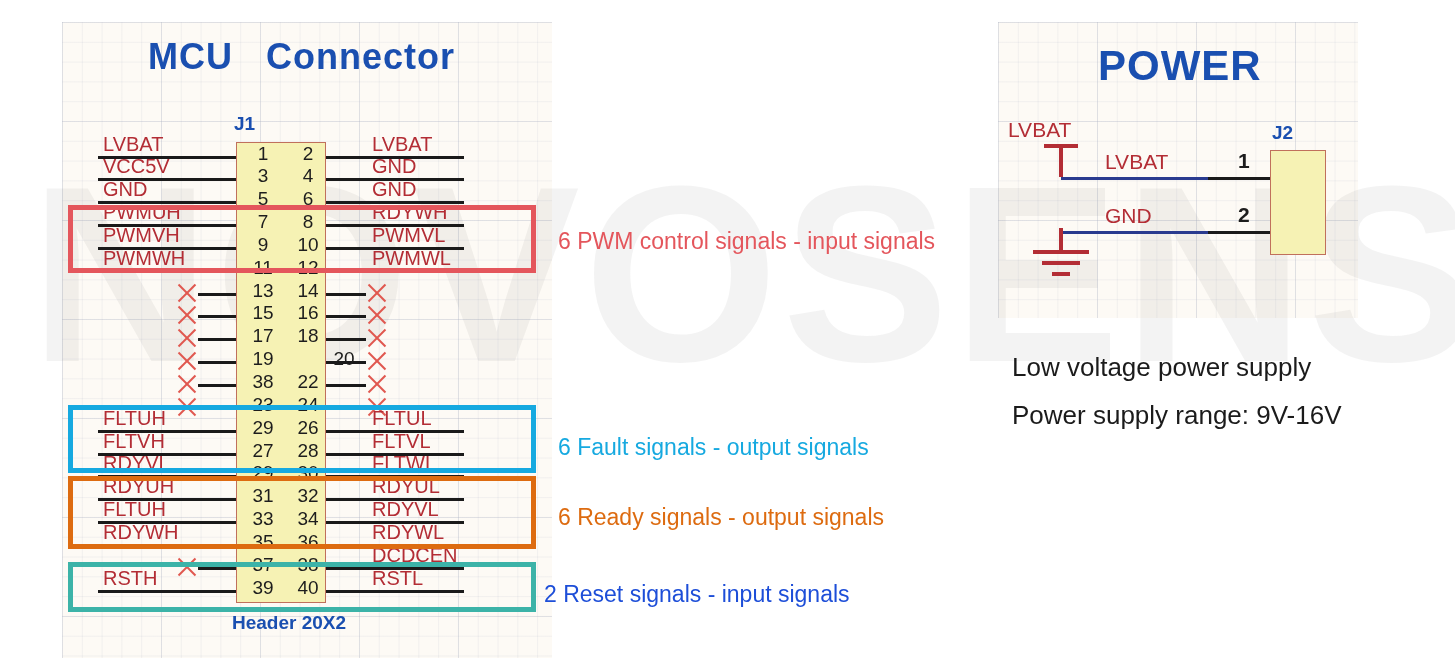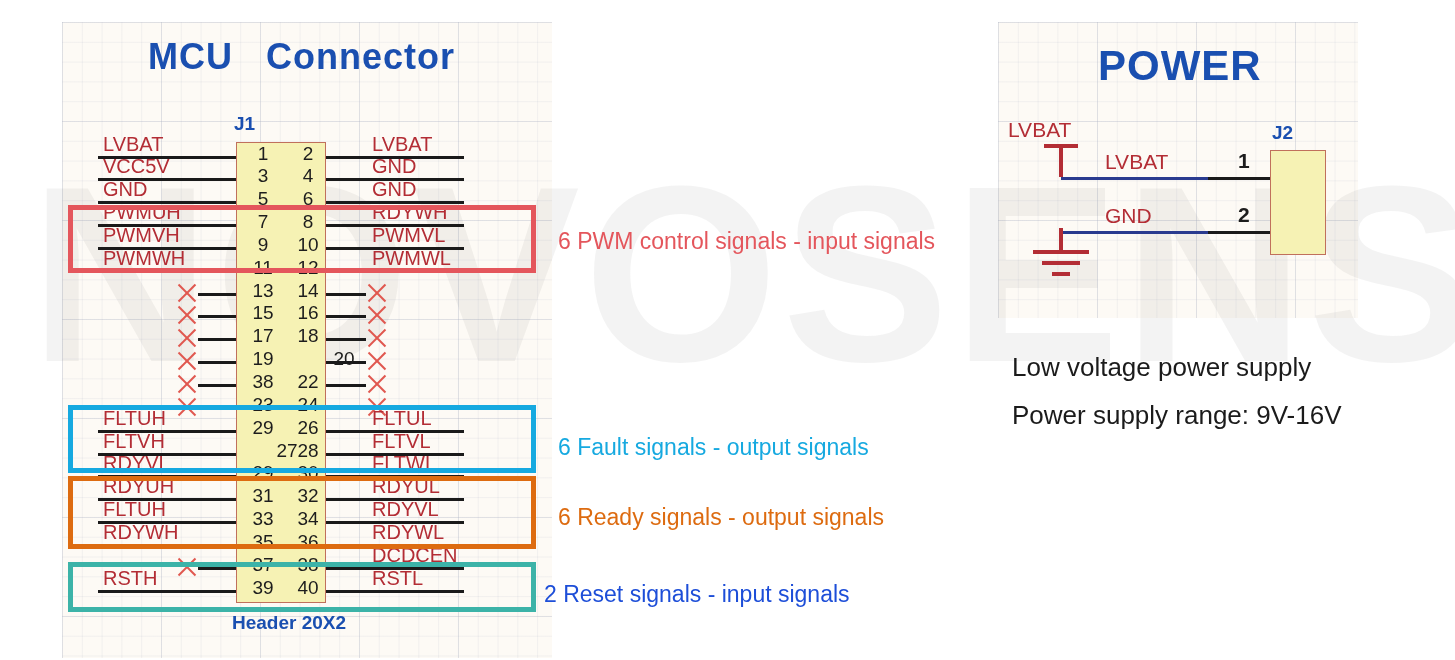--- a/index.html
+++ b/index.html
@@ -215,21 +215,21 @@
       <div class="wire" style="left: 198px; top: 406.85px; width: 38px;"></div>
       <div class="nc-x" style="left: 176px; top: 395.85px;"></div>
       <div class="wire" style="left: 326px; top: 406.85px; width: 40px;"></div>
       <div class="nc-x" style="left: 366px; top: 395.85px;"></div>
       <div class="pin-num odd" style="top: 416.7px;">29</div>
       <div class="pin-num even" style="top: 416.7px;">26</div>
       <div class="wire" style="left: 98px; top: 429.7px; width: 138px;"></div>
       <div class="net-label" style="left: 103px; top: 406.7px;">FLTUH</div>
       <div class="wire" style="left: 326px; top: 429.7px; width: 138px;"></div>
       <div class="net-label right-side" style="left: 372px; top: 406.7px;">FLTUL</div>
-      <div class="pin-num odd" style="top: 439.55px; margin-left: 24px;">27</div>
+      <div class="pin-num odd" style="top: 439.55px;">27</div>
       <div class="pin-num even" style="top: 439.55px;">28</div>
       <div class="wire" style="left: 98px; top: 452.55px; width: 138px;"></div>
       <div class="net-label" style="left: 103px; top: 429.55px;">FLTVH</div>
       <div class="wire" style="left: 326px; top: 452.55px; width: 138px;"></div>
       <div class="net-label right-side" style="left: 372px; top: 429.55px;">FLTVL</div>
       <div class="pin-num odd" style="top: 462.4px;">29</div>
       <div class="pin-num even" style="top: 462.4px;">30</div>
       <div class="wire" style="left: 98px; top: 475.4px; width: 138px;"></div>
       <div class="net-label" style="left: 103px; top: 452.4px;">RDYVL</div>
       <div class="wire" style="left: 326px; top: 475.4px; width: 138px;"></div>

